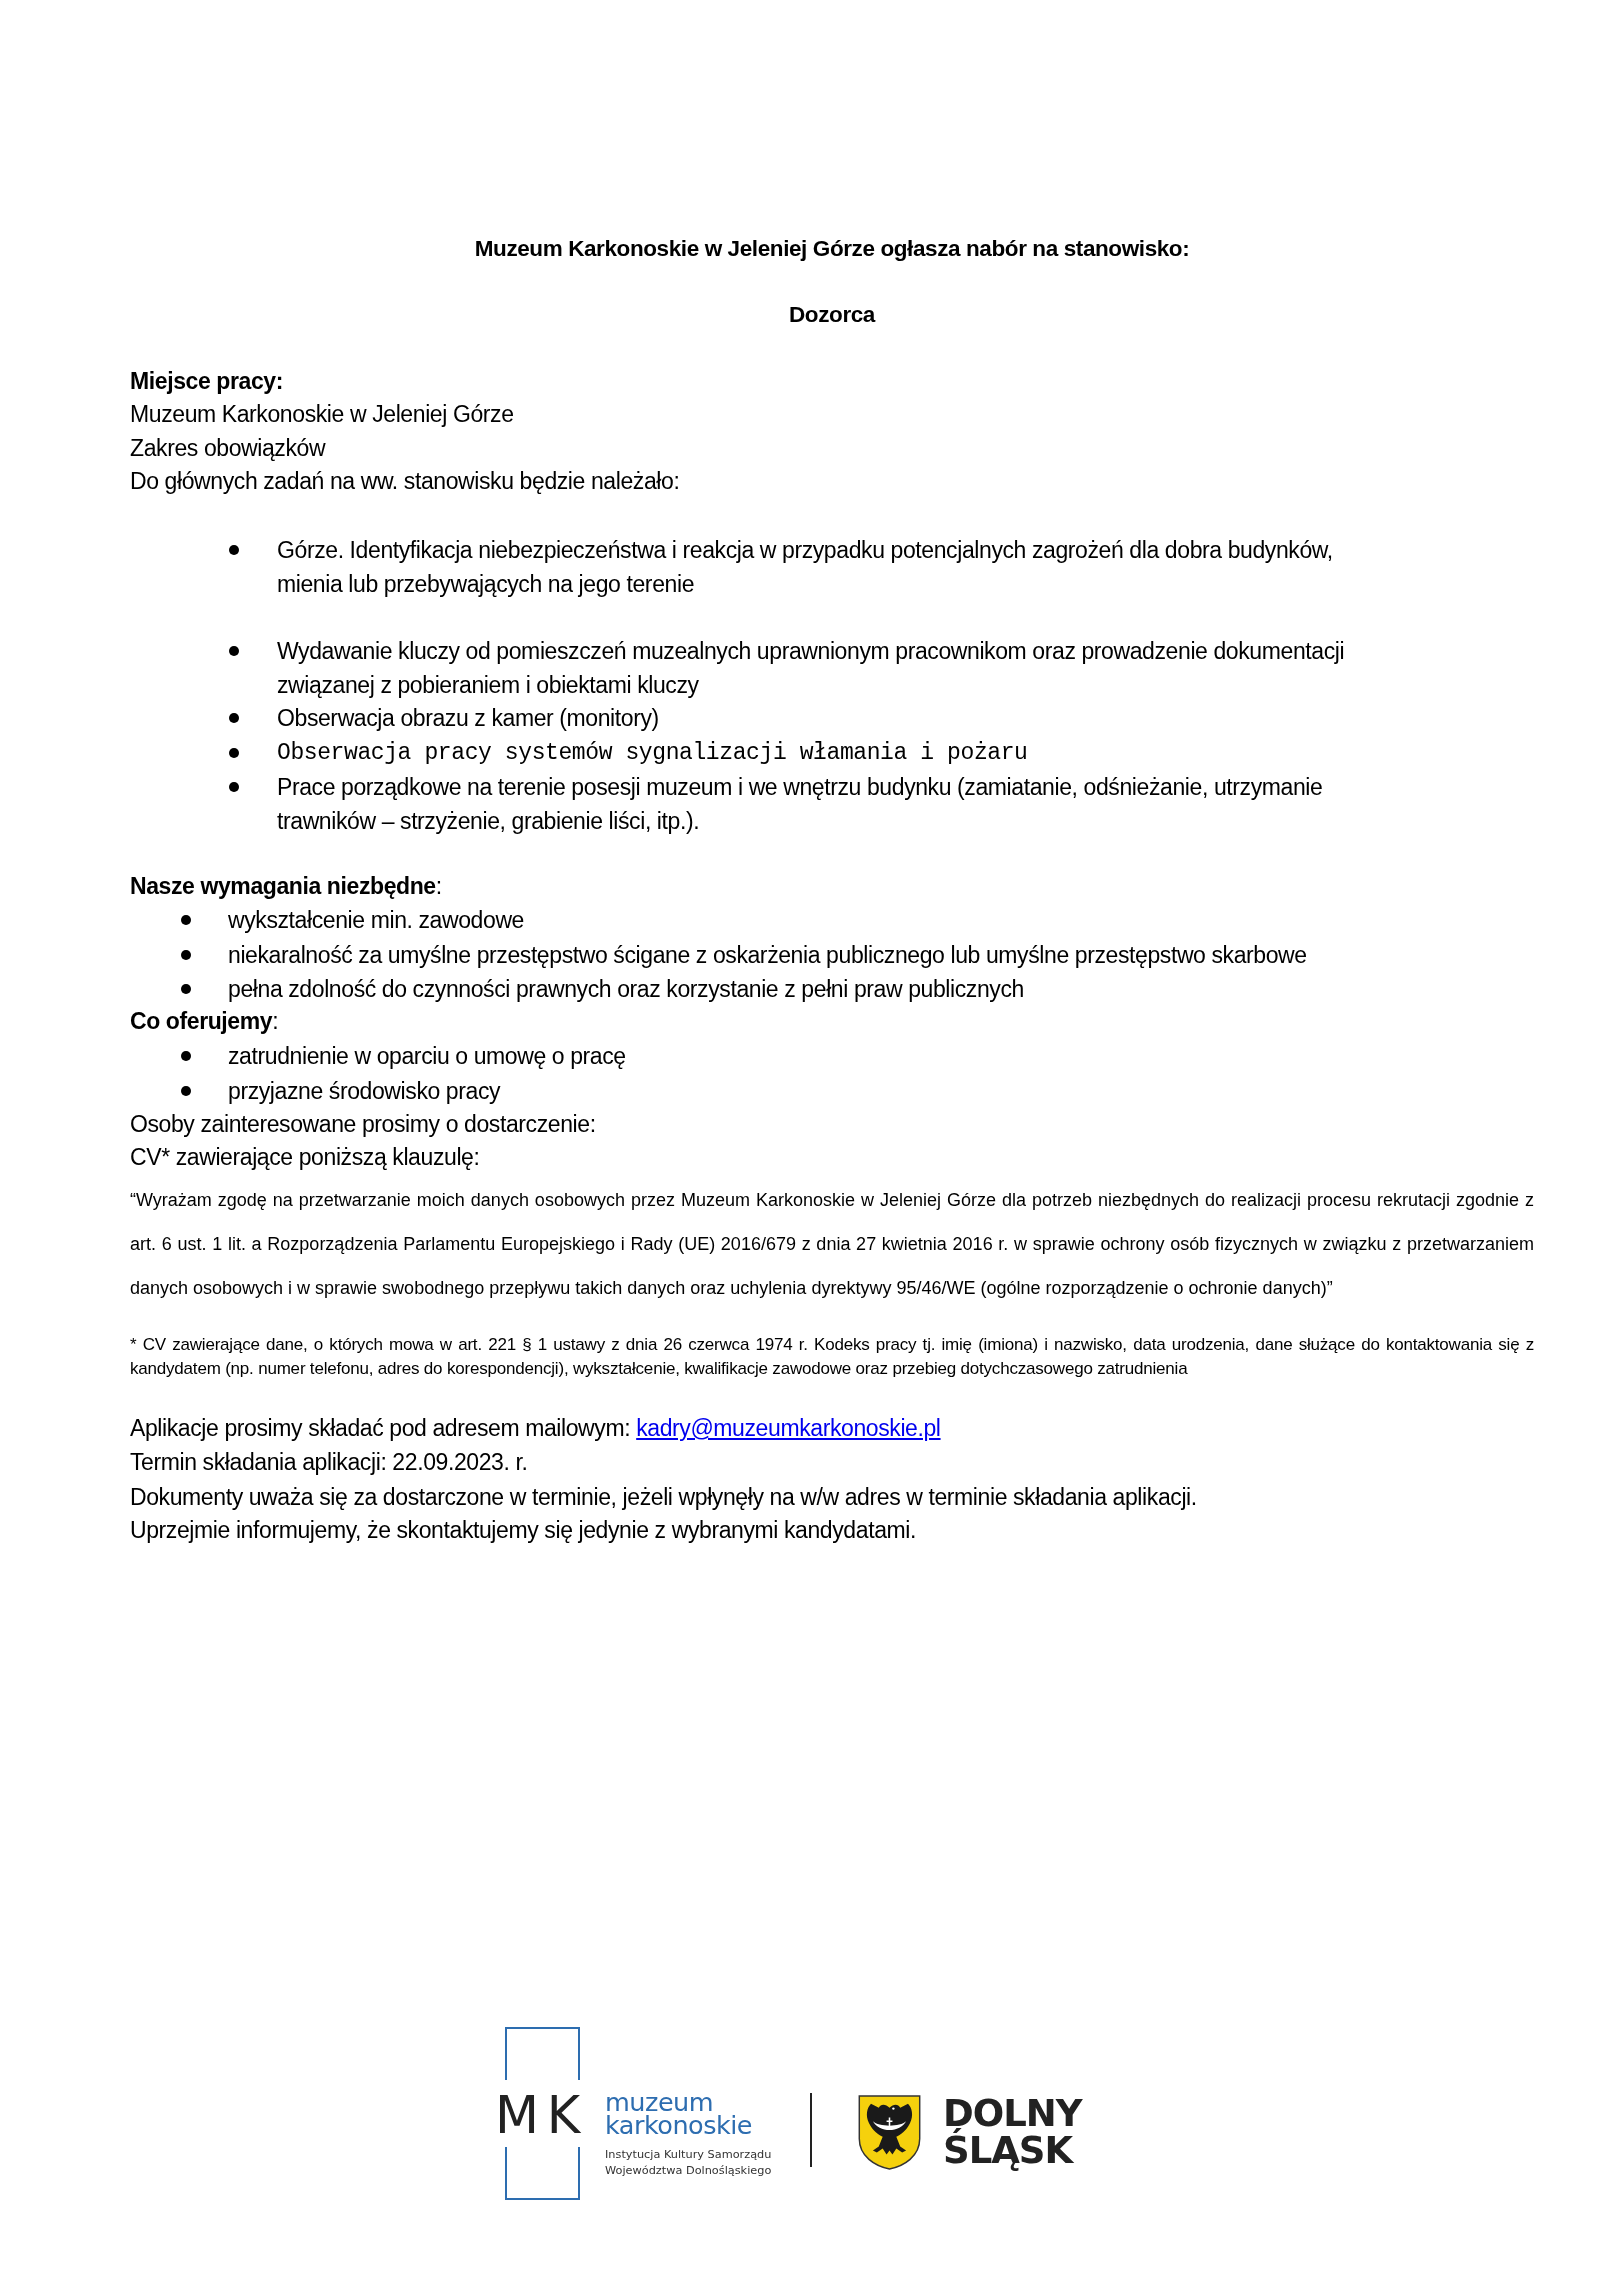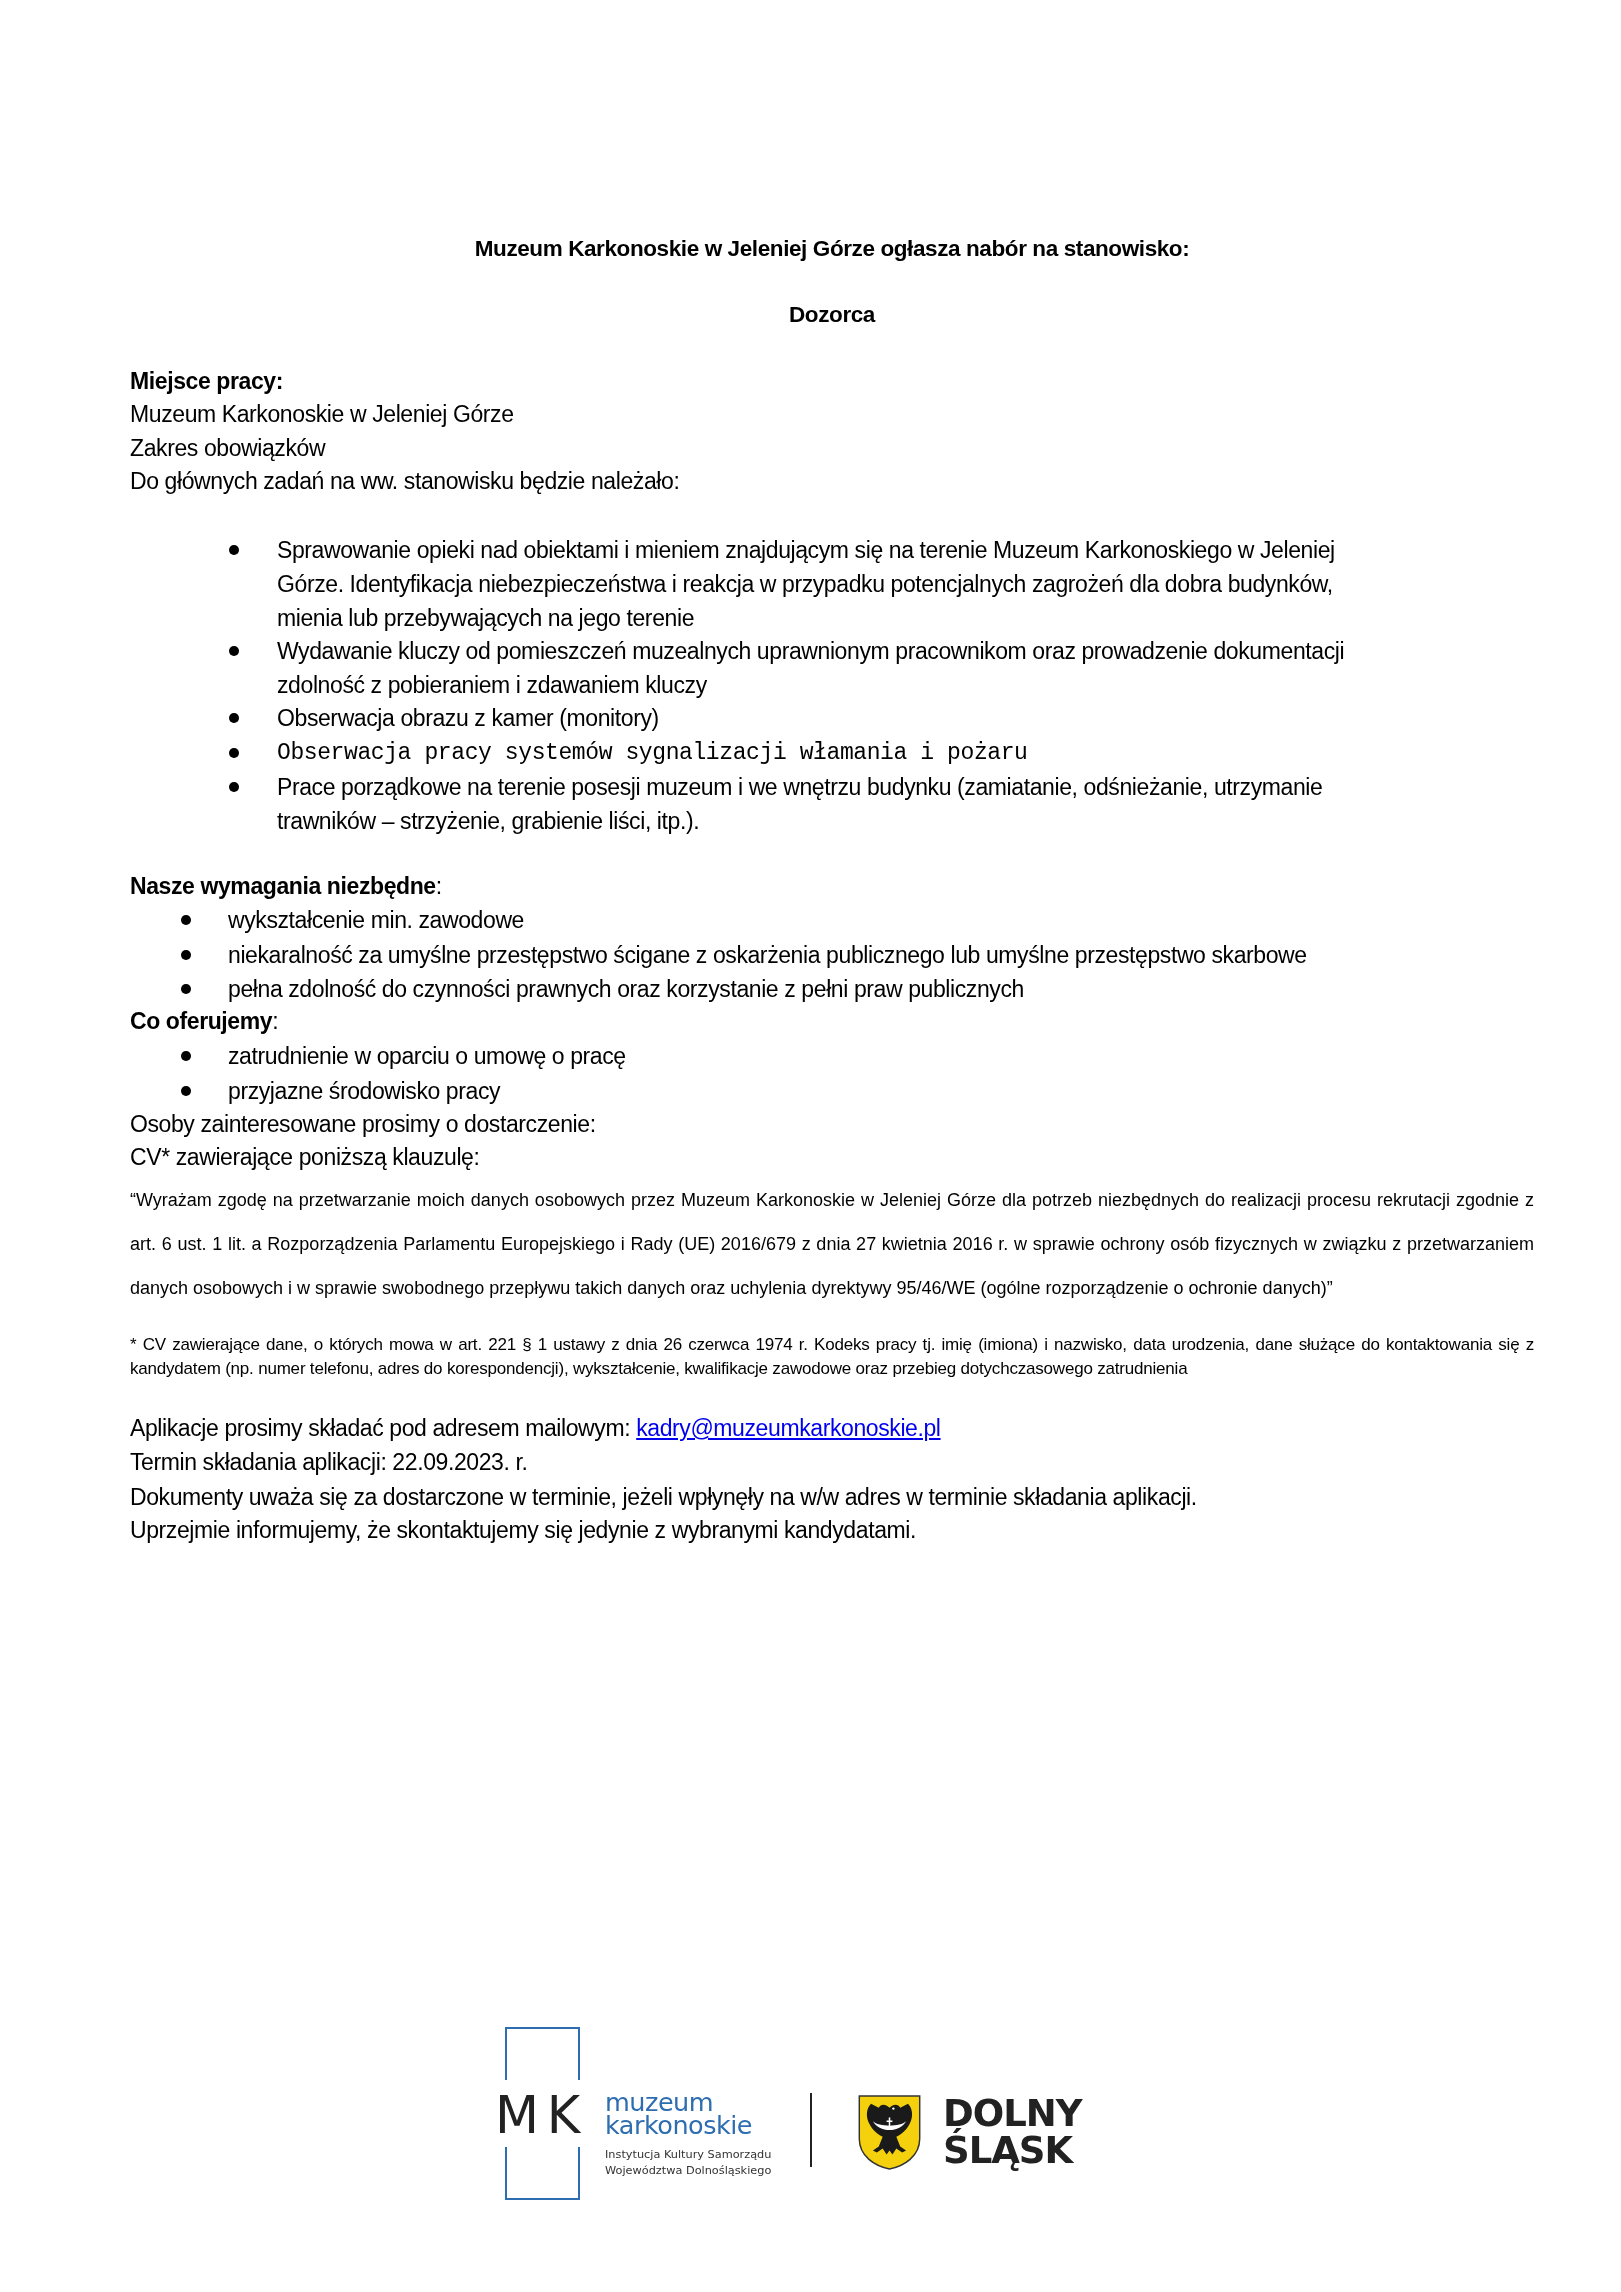--- a/index.html
+++ b/index.html
@@ -49,30 +49,29 @@
 
     <div class="line bold" style="top:340px;">Miejsce pracy:</div>
     <div class="line" style="top:373px;">Muzeum Karkonoskie w Jeleniej Górze</div>
     <div class="line" style="top:407px;">Zakres obowiązków</div>
     <div class="line" style="top:440px;">Do głównych zadań na ww. stanowisku będzie należało:</div>
 
     <div class="blist">
       <div class="bitem" style="top:508px;">
         <span class="bullet" style="left:99px; top:11.8px;"></span>
         <div class="btext" style="left:147px; top:0;">
-          <div>Sprawowanie opieki nad obiektami i mieniem znajdującym się na terenie Muzeum Karkonoskiego w Jeleniej</div>
           <div>Górze. Identyfikacja niebezpieczeństwa i reakcja w przypadku potencjalnych zagrożeń dla dobra budynków,</div>
           <div>mienia lub przebywających na jego terenie</div>
         </div>
       </div>
       <div class="bitem" style="top:609px;">
         <span class="bullet" style="left:99px; top:11.8px;"></span>
         <div class="btext" style="left:147px; top:0;">
           <div>Wydawanie kluczy od pomieszczeń muzealnych uprawnionym pracownikom  oraz prowadzenie dokumentacji</div>
-          <div>zdolność z pobieraniem i zdawaniem kluczy</div>
+          <div>związanej z pobieraniem i obiektami kluczy</div>
         </div>
       </div>
       <div class="bitem" style="top:676px;">
         <span class="bullet" style="left:99px; top:11.8px;"></span>
         <div class="btext" style="left:147px; top:0;">
           <div>Obserwacja obrazu z kamer (monitory)</div>
         </div>
       </div>
       <div class="bitem" style="top:711px;">
         <span class="bullet" style="left:99px; top:11.8px;"></span>

